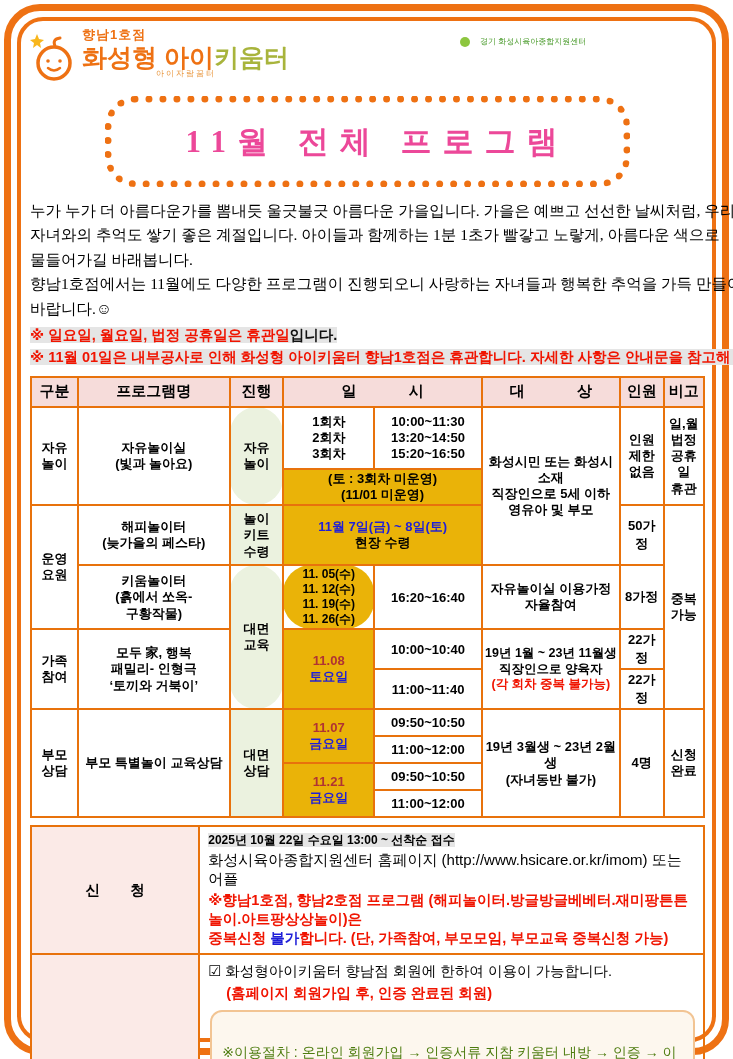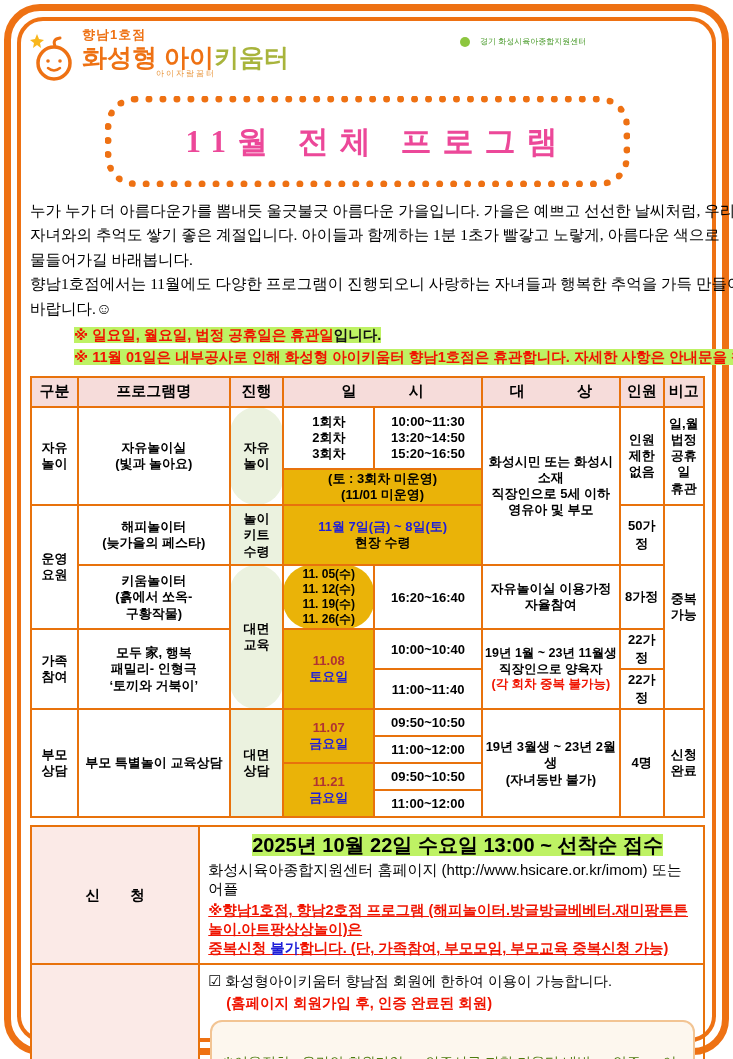--- a/index.html
+++ b/index.html
@@ -35,21 +35,21 @@
     letter-spacing:11px;margin-right:-11px;font-family:"Liberation Serif","DejaVu Serif",serif;
   }
 
   
   .intro{margin-top:12px;font-family:"Liberation Serif","DejaVu Serif",serif;
     font-size:15.5px;line-height:1.58;color:#000;}
   .intro div{white-space:nowrap;}
 
   
   .notices{margin-top:4px;font-size:14.5px;font-weight:bold;line-height:1.5;}
-  .hl{background:#bef264;margin-left:44px;}
+  .hl{background:#e5e5e5;}
   .red{color:#F01400;}
   .blue{color:#1F1FD8;}
   .notice-line{white-space:nowrap;}
 
   
   table.prog{border-collapse:collapse;width:100%;margin-top:7px;table-layout:fixed;padding-left:8px;}
   table.prog th,table.prog td{
     border:2px solid #E8720C;text-align:center;vertical-align:middle;
     font-size:13px;font-weight:bold;padding:1px 2px;color:#000;
     overflow:hidden;
@@ -62,23 +62,23 @@
   .dkred{color:#B03333;}
   .lines span{display:block;line-height:1.25;}
   tr.h58>td{height:58px;border-radius:28px;} tr.h28>td{height:28px;} tr.h56>td{height:56px;}
   tr.h26>td{height:26px;} tr.h23>td{height:23px;}
 
   
   table.info{border-collapse:collapse;width:100%;margin-top:7px;table-layout:fixed;}
   table.info td{border:2px solid #E8720C;vertical-align:middle;padding:5px 8px;font-size:14.5px;color:#000;}
   td.sec-label{background:#FBEAE7;text-align:center;font-size:23px;font-weight:bold;}
   td.sec-label span{letter-spacing:2.1em;margin-right:-2.1em;}
-  .apply-line1{font-size:20px;font-weight:bold;margin-bottom:2px;}
+  .apply-line1{font-size:12px;font-weight:bold;margin-bottom:2px;}
   .apply-line2{font-size:15px;margin-bottom:2px;}
-  .u{text-decoration:underline;}
+  .u{}
   .bold{font-weight:bold;}
   .note-item{margin:2px 0;line-height:1.35;}
   .note-sub{margin-left:18px;}
   .proc-box{
     border:2px solid #F2C493;border-radius:12px;background:#FDF7EE;
     padding:7px 10px;margin:6px 0 6px 2px;line-height:1.9;font-size:14px;
   }
   .green-t{color:#4d7c0f;font-weight:normal;margin-top:20px;}
 </style>
 </head>

